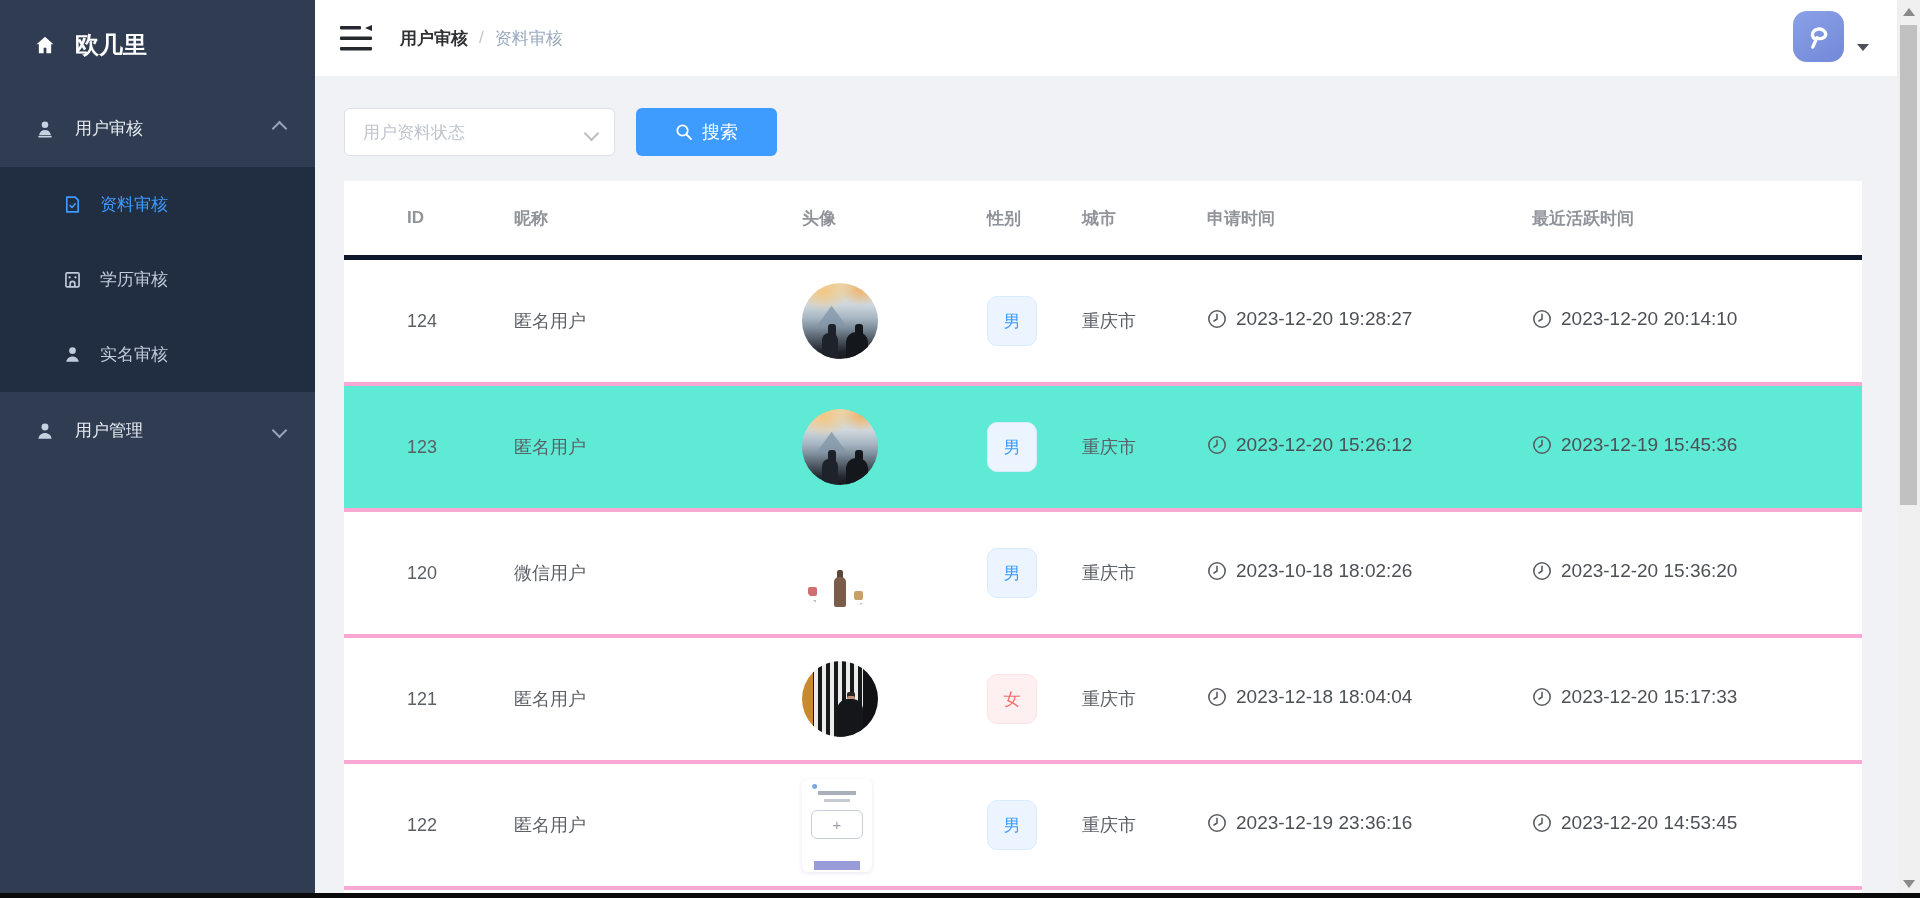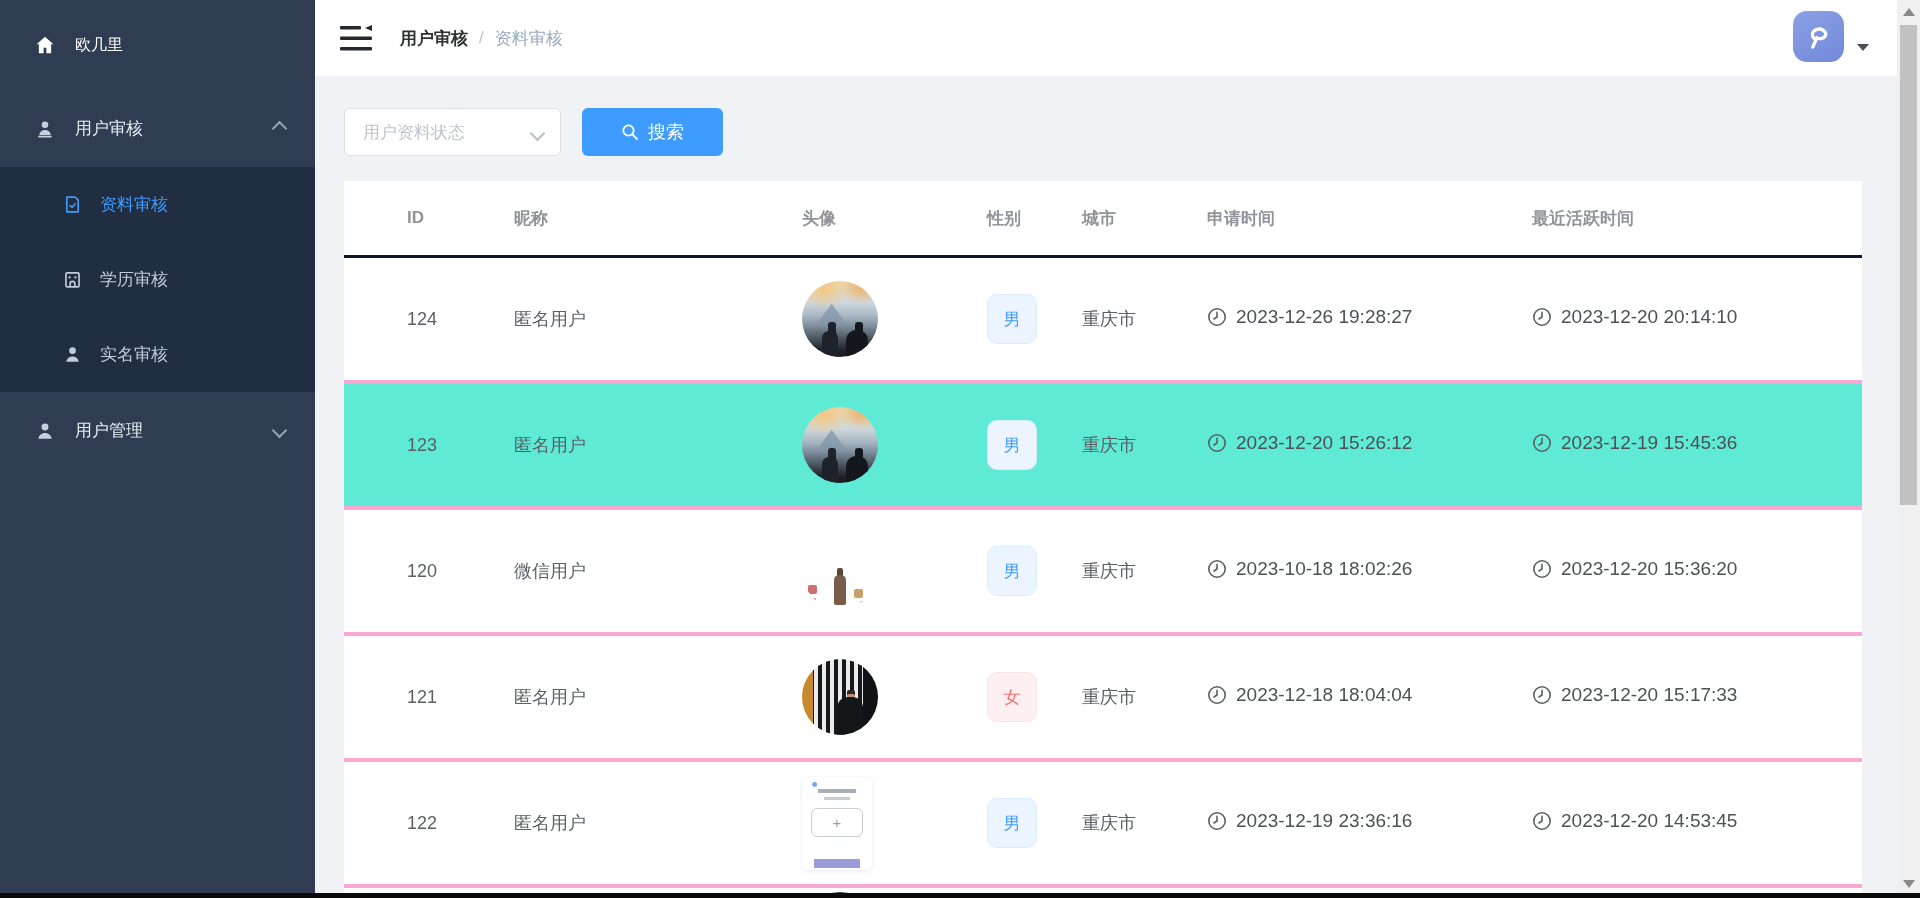--- a/index.html
+++ b/index.html
@@ -2,21 +2,21 @@
 <html><head>
 <meta charset="utf-8">
 <style>
   html,body{margin:0;padding:0;background:#000;}
   .screen{position:relative;width:1920px;height:898px;overflow:hidden;background:#f0f2f5;
           font-family:"Liberation Sans","DejaVu Sans",sans-serif;}
 
   
   .sidebar{position:absolute;left:0;top:0;width:315px;height:100%;background:#2f3c51;}
   .side-row{display:flex;align-items:center;padding-left:34px;gap:19px;cursor:pointer;}
-  .logo-row{height:90px;color:#ffffff;font-size:16px;font-weight:400;}
+  .logo-row{height:90px;color:#ffffff;font-size:24px;font-weight:700;}
   .menu-row{height:77px;color:#e7ecf2;font-size:17px;}
   .menu-row .mi{color:#c6d1e0;}
   .submenu{background:#212d40;}
   .sub-row{height:75px;display:flex;align-items:center;padding-left:62px;gap:17px;
            font-size:17px;color:#c0cbdc;cursor:pointer;}
   .sub-row.active{color:#3e9bff;}
   .icon{display:inline-flex;flex:none;align-items:center;justify-content:center;}
   .chev{width:9px;height:9px;border-right:2px solid #97a3b5;border-bottom:2px solid #97a3b5;
         margin-left:auto;margin-right:30px;flex:none;}
   .chev.up{transform:rotate(225deg);}
@@ -38,31 +38,31 @@
 
   .content{position:absolute;left:0;top:76px;right:0;bottom:0;background:#f0f2f5;}
 
   
   .filters{position:absolute;left:29px;top:32px;display:flex;align-items:center;}
   .select{position:relative;height:48px;background:#fff;border:1px solid #dcdfe6;border-radius:6px;
           display:flex;align-items:center;padding-left:18px;box-sizing:border-box;cursor:pointer;}
   .select .ph{color:#bfc4cc;font-size:17px;}
   .sel-chev{position:absolute;right:17px;top:19px;width:9px;height:9px;
             border-right:2px solid #b9bec7;border-bottom:2px solid #b9bec7;transform:rotate(45deg);}
-  .sel-status{width:217px;margin-right:21px;font-family:Liberation Serif, serif;}
+  .sel-status{width:271px;margin-right:21px;font-family:Liberation Serif, serif;}
   .sel-type{width:214px;margin-right:18px;}
   .search-btn{width:141px;height:48px;background:#3e9bff;border:none;border-radius:6px;color:#fff;
               font-size:18px;display:flex;align-items:center;justify-content:center;gap:9px;cursor:pointer;
               font-family:inherit;}
 
   
   .card{position:absolute;left:29px;top:105px;width:1518px;bottom:0;background:#fff;overflow:hidden;}
   table{border-collapse:collapse;table-layout:fixed;width:1518px;}
   th{height:74px;text-align:left;color:#909399;font-size:17px;font-weight:600;
-     border-bottom:3px solid #0f172a;padding:0 0 0 13px;}
+     border-bottom:5px solid #0f172a;padding:0 0 0 13px;}
   td{height:122px;color:#5b5f66;font-size:18px;border-bottom:4px solid #f9a8d4;
      padding:0 0 0 13px;vertical-align:middle;}
   th.c1,td.c1{padding-left:63px;}
   th.c2,td.c2{padding-left:25px;}
   tr.striped td{background:#5eead4;}
   .time-cell{display:inline-flex;align-items:center;gap:9px;color:#4d5156;font-size:19px;white-space:nowrap;}
   .time-cell .icon{color:#5a5e64;}
 
   .badge{display:inline-flex;align-items:center;justify-content:center;width:50px;height:50px;
          border-radius:10px;font-size:17px;box-sizing:border-box;}
@@ -272,21 +272,21 @@
                 </td>
               <td><span class="badge" data-gender="male">男</span></td>
               <td>重庆市</td>
               <td><span class="time-cell">
                     <span class="icon">
                       <svg width="20" height="20" viewBox="0 0 20 20" fill="none" stroke="currentColor" stroke-width="1.6">
                         <circle cx="10" cy="10" r="8.2"></circle>
                         <path d="M10 5.4V10l-3 2" stroke-linecap="round"></path>
                       </svg>
                     </span>
-                    <span>2023-12-26 19:28:27</span>
+                    <span>2023-12-20 19:28:27</span>
                   </span></td>
               <td><span class="time-cell">
                     <span class="icon">
                       <svg width="20" height="20" viewBox="0 0 20 20" fill="none" stroke="currentColor" stroke-width="1.6">
                         <circle cx="10" cy="10" r="8.2"></circle>
                         <path d="M10 5.4V10l-3 2" stroke-linecap="round"></path>
                       </svg>
                     </span>
                     <span>2023-12-20 20:14:10</span>
                   </span></td>

